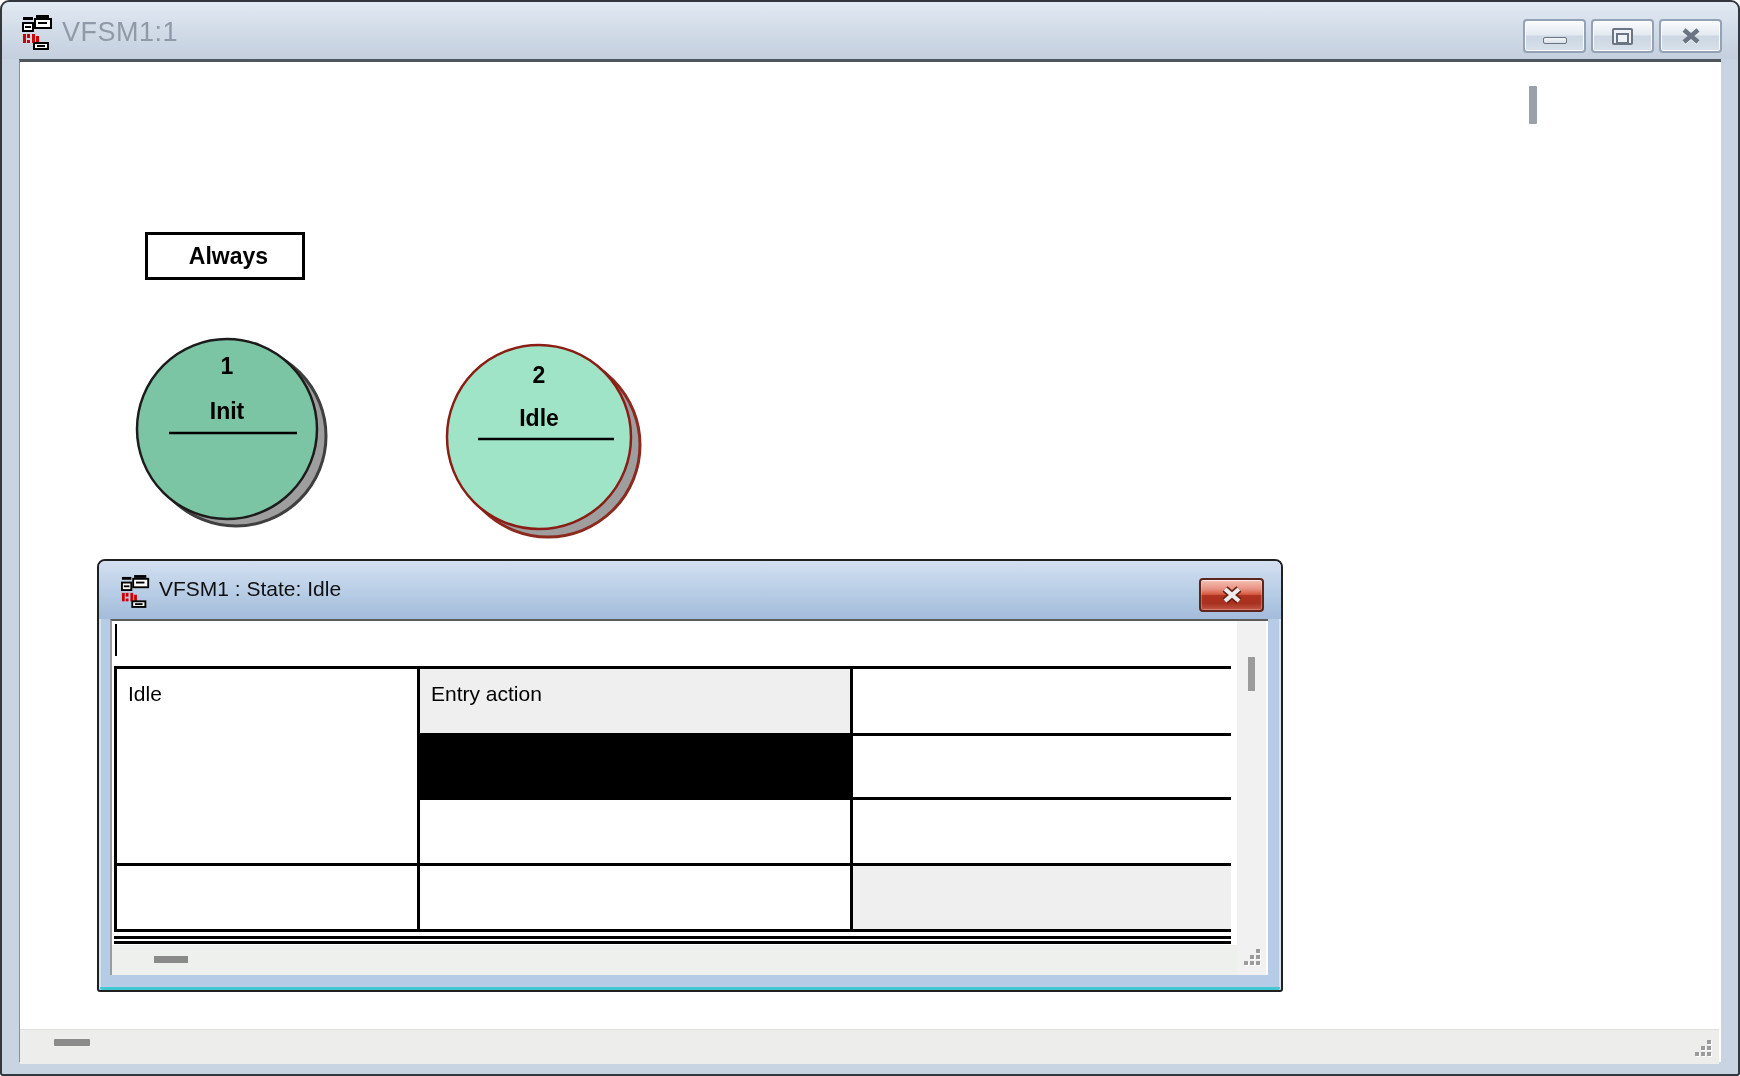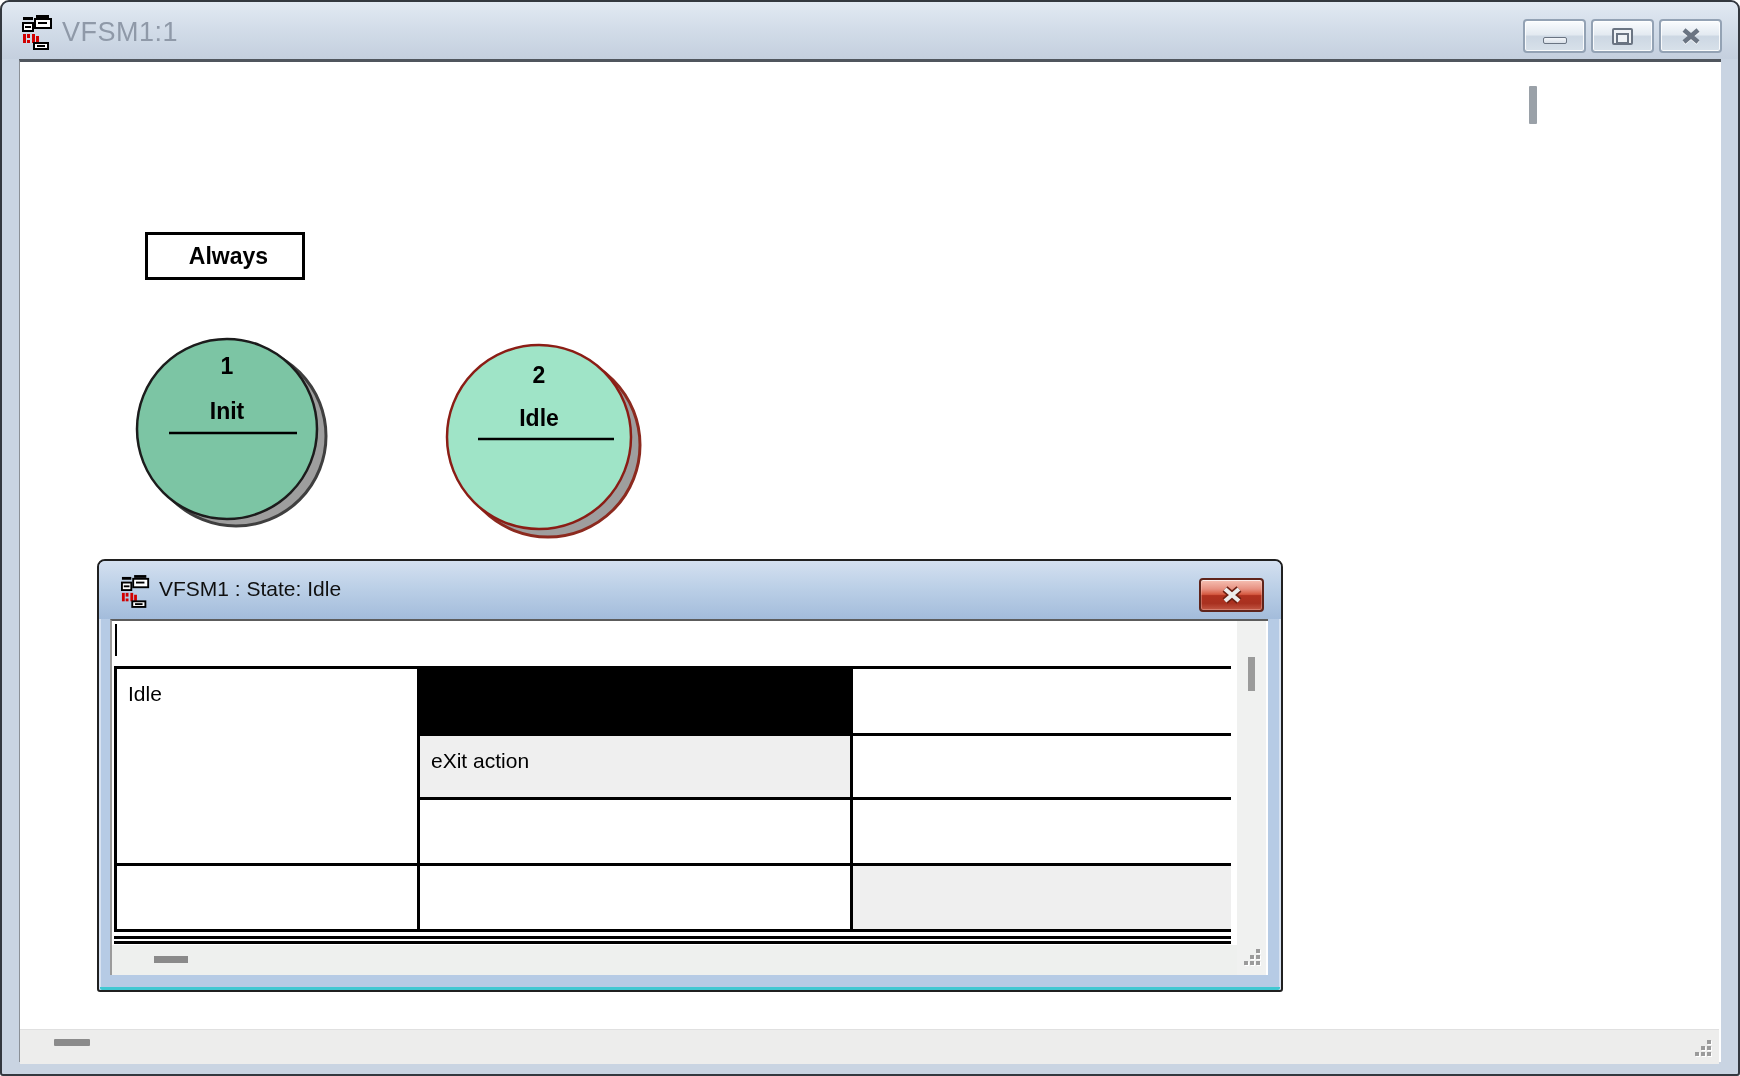--- a/index.html
+++ b/index.html
@@ -269,22 +269,22 @@
       </div>
     </div>
 
     <div class="dlg-client">
 
       <div class="editor"></div>
       <span class="caret"></span>
 
       <div class="state-table">
         <div class="cell c1r1">Idle</div>
+        <div class="cell c2r1 gray">Entry action</div>
         <div class="cell c3r1"></div>
-        <div class="cell c2r2 gray">eXit action</div>
         <div class="cell c3r2"></div>
         <div class="cell c2r3"></div>
         <div class="cell c3r3"></div>
         <div class="cell c1r4"></div>
         <div class="cell c2r4"></div>
         <div class="cell c3r4 gray"></div>
       </div>
 
       <div class="dbl-line"></div>
 

